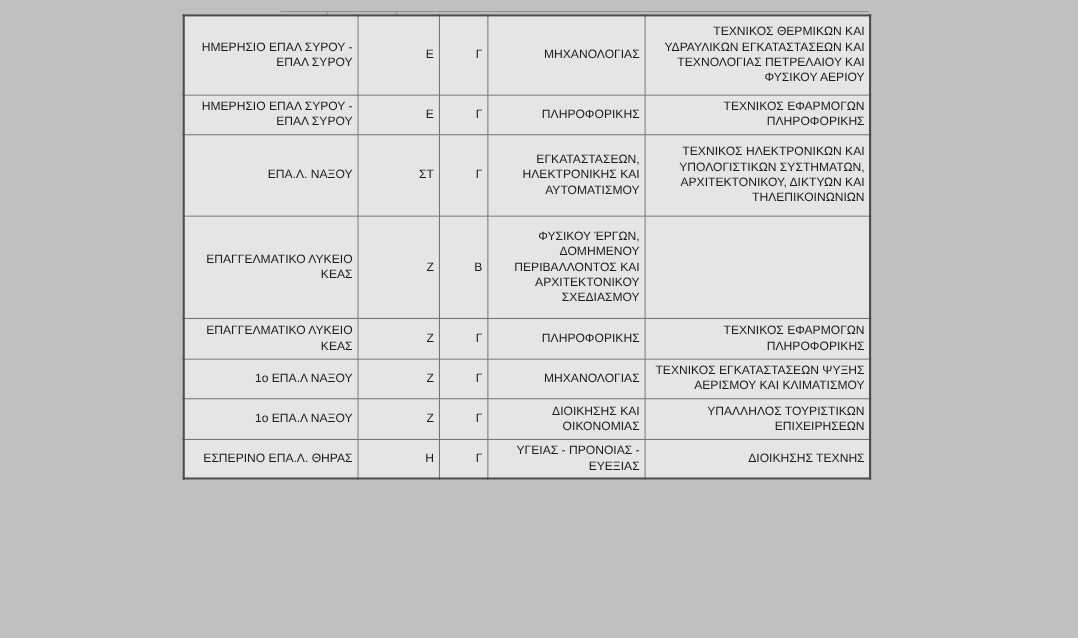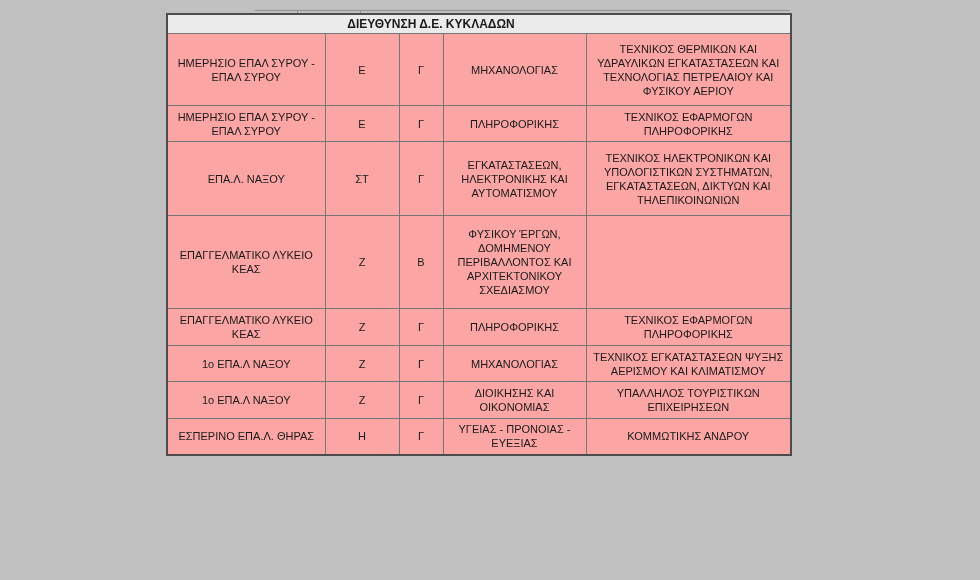--- a/index.html
+++ b/index.html
@@ -50,23 +50,24 @@
     line-height: 14px;
   }
   .school-table th.col-header {
     background: #ebebeb;
     font-weight: bold;
     font-size: 11.5px;
     line-height: 14px;
     padding: 1px 2px;
   }
   .school-table td.data-cell {
-    background: #fca5a5;
+    background: #e5e5e5;
     font-size: 11px;
     line-height: 14px;
+    text-align: right;
   }
   .school-table td.grade-bottom {
     vertical-align: bottom;
     padding-bottom: 3px;
   }
 </style>
 </head>
 <body>
 
 <div class="stage">
@@ -78,23 +79,20 @@
   <table class="school-table">
     <colgroup>
       <col style="width:158px">
       <col style="width:74px">
       <col style="width:44px">
       <col style="width:143px">
       <col style="width:205px">
     </colgroup>
 
     <tbody>
-        <tr style="height:18px">
-      <td class="title-cell" colspan="5">ΔΙΕΥΘΥΝΣΗ Δ.Ε. ΚΥΚΛΑΔΩΝ</td>
-    </tr>
 
 
     <tr style="height:72px">
       <td class="data-cell">ΗΜΕΡΗΣΙΟ ΕΠΑΛ ΣΥΡΟΥ - ΕΠΑΛ ΣΥΡΟΥ</td>
       <td class="data-cell">Ε</td>
       <td class="data-cell">Γ</td>
       <td class="data-cell">ΜΗΧΑΝΟΛΟΓΙΑΣ</td>
       <td class="data-cell">ΤΕΧΝΙΚΟΣ ΘΕΡΜΙΚΩΝ ΚΑΙ ΥΔΡΑΥΛΙΚΩΝ ΕΓΚΑΤΑΣΤΑΣΕΩΝ ΚΑΙ ΤΕΧΝΟΛΟΓΙΑΣ ΠΕΤΡΕΛΑΙΟΥ ΚΑΙ ΦΥΣΙΚΟΥ ΑΕΡΙΟΥ</td>
     </tr>
 
@@ -105,21 +103,21 @@
       <td class="data-cell">ΠΛΗΡΟΦΟΡΙΚΗΣ</td>
       <td class="data-cell">ΤΕΧΝΙΚΟΣ ΕΦΑΡΜΟΓΩΝ ΠΛΗΡΟΦΟΡΙΚΗΣ</td>
     </tr>
 
 
     <tr style="height:74px">
       <td class="data-cell">ΕΠΑ.Λ. ΝΑΞΟΥ</td>
       <td class="data-cell">ΣΤ</td>
       <td class="data-cell">Γ</td>
       <td class="data-cell">ΕΓΚΑΤΑΣΤΑΣΕΩΝ, ΗΛΕΚΤΡΟΝΙΚΗΣ ΚΑΙ ΑΥΤΟΜΑΤΙΣΜΟΥ</td>
-      <td class="data-cell">ΤΕΧΝΙΚΟΣ ΗΛΕΚΤΡΟΝΙΚΩΝ ΚΑΙ ΥΠΟΛΟΓΙΣΤΙΚΩΝ ΣΥΣΤΗΜΑΤΩΝ, ΕΓΚΑΤΑΣΤΑΣΕΩΝ, ΔΙΚΤΥΩΝ ΚΑΙ ΤΗΛΕΠΙΚΟΙΝΩΝΙΩΝ</td>
+      <td class="data-cell">ΤΕΧΝΙΚΟΣ ΗΛΕΚΤΡΟΝΙΚΩΝ ΚΑΙ ΥΠΟΛΟΓΙΣΤΙΚΩΝ ΣΥΣΤΗΜΑΤΩΝ, ΑΡΧΙΤΕΚΤΟΝΙΚΟΥ, ΔΙΚΤΥΩΝ ΚΑΙ ΤΗΛΕΠΙΚΟΙΝΩΝΙΩΝ</td>
     </tr>
 
     <tr style="height:93px">
       <td class="data-cell">ΕΠΑΓΓΕΛΜΑΤΙΚΟ ΛΥΚΕΙΟ ΚΕΑΣ</td>
       <td class="data-cell">Ζ</td>
       <td class="data-cell">Β</td>
       <td class="data-cell">ΦΥΣΙΚΟΥ ΈΡΓΩΝ, ΔΟΜΗΜΕΝΟΥ ΠΕΡΙΒΑΛΛΟΝΤΟΣ ΚΑΙ ΑΡΧΙΤΕΚΤΟΝΙΚΟΥ ΣΧΕΔΙΑΣΜΟΥ</td>
       <td class="data-cell"></td>
     </tr>
 
@@ -145,19 +143,19 @@
       <td class="data-cell">Γ</td>
       <td class="data-cell">ΔΙΟΙΚΗΣΗΣ ΚΑΙ ΟΙΚΟΝΟΜΙΑΣ</td>
       <td class="data-cell">ΥΠΑΛΛΗΛΟΣ ΤΟΥΡΙΣΤΙΚΩΝ ΕΠΙΧΕΙΡΗΣΕΩΝ</td>
     </tr>
 
     <tr style="height:36px">
       <td class="data-cell">ΕΣΠΕΡΙΝΟ ΕΠΑ.Λ. ΘΗΡΑΣ</td>
       <td class="data-cell">Η</td>
       <td class="data-cell">Γ</td>
       <td class="data-cell">ΥΓΕΙΑΣ - ΠΡΟΝΟΙΑΣ - ΕΥΕΞΙΑΣ</td>
-      <td class="data-cell">ΚΟΜΜΩΤΙΚΗΣ ΑΝΔΡΟΥ</td>
+      <td class="data-cell">ΔΙΟΙΚΗΣΗΣ ΤΕΧΝΗΣ</td>
     </tr>
 
   </tbody>
     </table>
 
 </div>
 
 </body></html>

